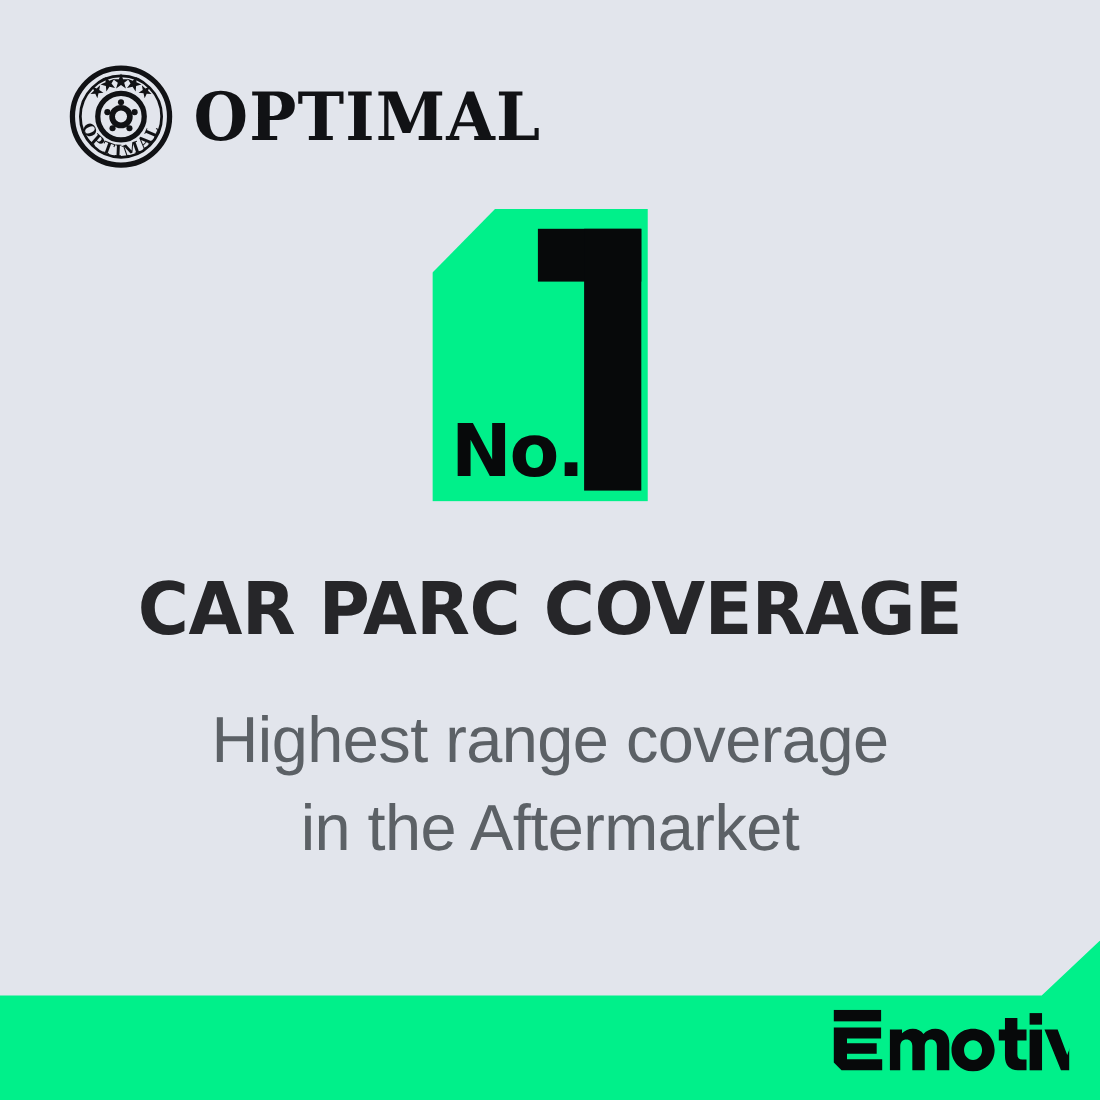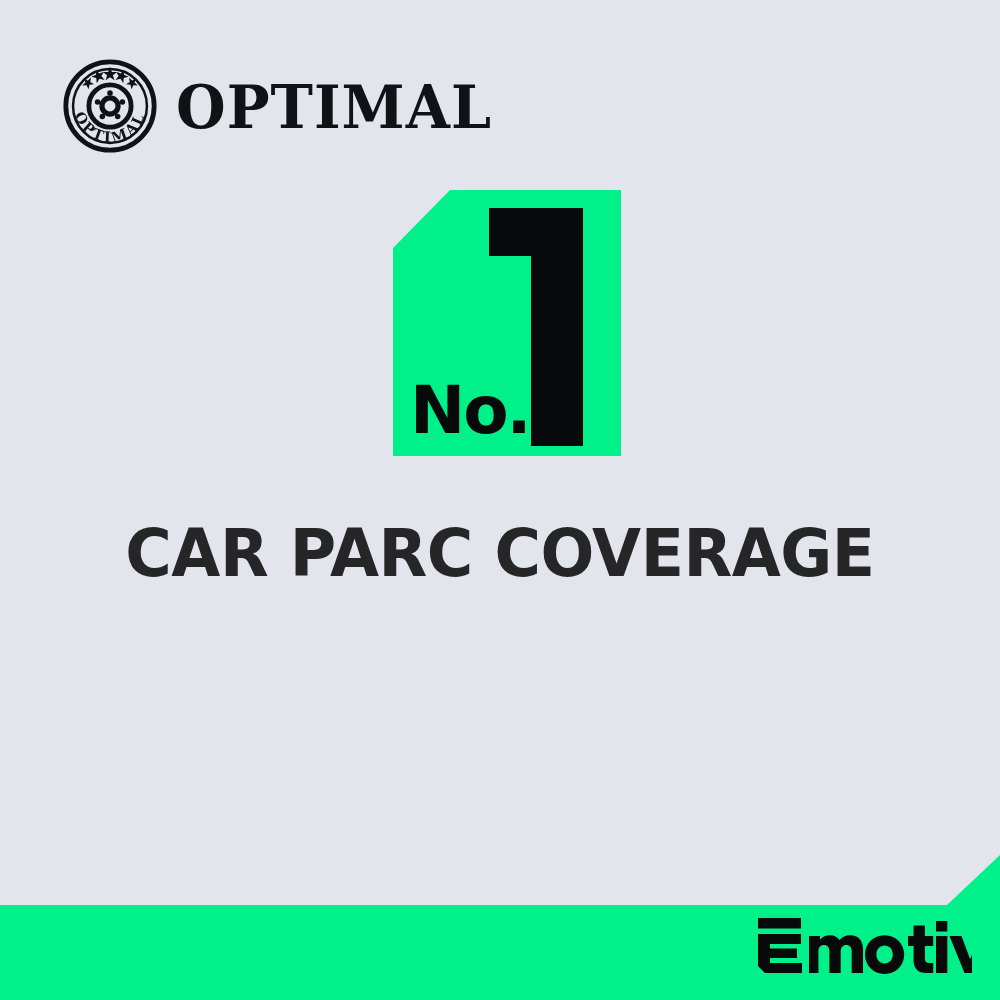--- a/index.html
+++ b/index.html
@@ -46,21 +46,21 @@
     line-height: 1;
     transform: scaleY(1.06);
     white-space: nowrap;
   }
 
   
   .badge {
     position: absolute;
     left: 393px;
     top: 190px;
-    width: 228px;
+    width: 196px;
     height: 266px;
     background: #00f08a;
     -webkit-clip-path: polygon(57px 0, 100% 0, 100% 100%, 0 100%, 0 58px);
     clip-path: polygon(57px 0, 100% 0, 100% 100%, 0 100%, 0 58px);
   }
   .badge-no {
     position: absolute;
     left: 17px;
     bottom: 12px;
     font-family: "DejaVu Sans", "Liberation Sans", sans-serif;
@@ -201,20 +201,24 @@
     <span class="badge-no">No.</span>
     <span class="badge-numeral">
       <span class="flag"></span>
       <span class="stem"></span>
       <span class="visually-hidden">1</span>
     </span>
   </div>
 
   <div class="headline">CAR PARC COVERAGE</div>
 
+  <div class="subhead">
+    <span class="subhead-line">Highest range coverage</span>
+    <span class="subhead-line">in the Aftermarket</span>
+  </div>
 
   <div class="footer-banner"></div>
 
   <div class="footer-logo">
     <svg width="216" height="56" viewBox="0 0 216 56" aria-hidden="true">
       <g fill="#07090a">
 
         <rect x="2" y="0" width="43" height="10.5"></rect>
 
         <path d="M2,16 H45 V26 H14 V30.5 H41 V40 H14 V45 H46 V55 H9 L2,48 Z"></path>

